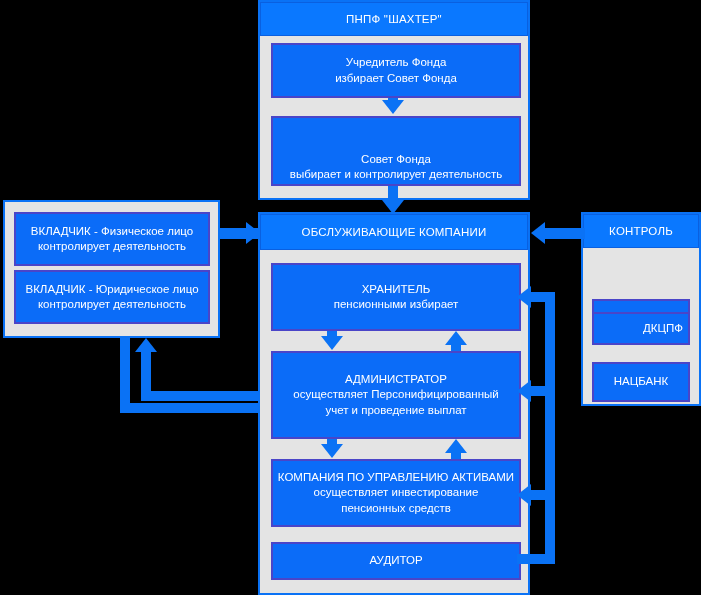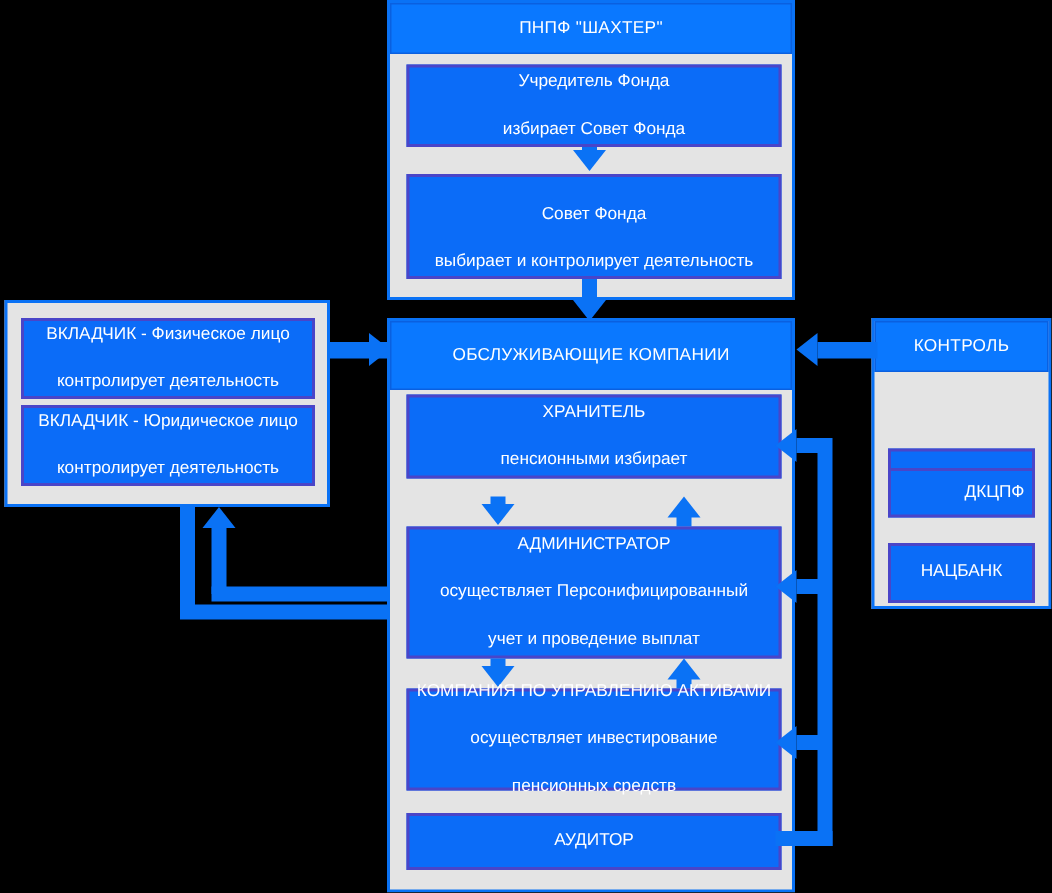--- a/index.html
+++ b/index.html
@@ -48,21 +48,20 @@
     box-sizing: border-box;
     color: #FFFFFF;
     display: flex;
     flex-direction: column;
     align-items: center;
     justify-content: center;
     text-align: center;
     padding: 2px 4px;
     line-height: 1.32;
     font-size: 11.5px;
-    gap: 16px;
   }
   .box .ttl { font-size: 11.5px; }
   .box .sub { font-size: 11.5px; }
 
   
   .seg {
     position: absolute;
     background: #0A72F5;
   }
   .arrow {
@@ -138,25 +137,25 @@
 
   <div class="arrow up" style="left:135px; top:338px;"></div>
 
   <div class="seg" style="left:120px; top:403px; width:143px; height:10px;"></div>
 
   <div class="seg" style="left:120px; top:338px; width:10px; height:72px;"></div>
 
   <div class="arrow right" style="left:258px; top:397px;"></div>
 
   <div class="panel" style="left:258px; top:212px; width:272px; height:383px;"></div>
-  <div class="panel-header" style="left:260px; top:214px; width:268px; height:46px;">
+  <div class="panel-header" style="left:260px; top:214px; width:268px; height:36px;">
     <span>ОБСЛУЖИВАЮЩИЕ КОМПАНИИ</span>
   </div>
 
-  <div class="box" style="left:271px; top:263px; width:250px; height:56px;">
+  <div class="box" style="left:271px; top:263px; width:250px; height:68px;">
     <div class="ttl">ХРАНИТЕЛЬ</div>
     <div class="sub">пенсионными избирает</div>
   </div>
 
   <div class="seg" style="left:327px; top:331px; width:10px; height:8px;"></div>
   <div class="arrow down" style="left:321px; top:336px;"></div>
 
   <div class="seg" style="left:451px; top:342px; width:10px; height:9px;"></div>
   <div class="arrow up" style="left:445px; top:331px;"></div>
 

